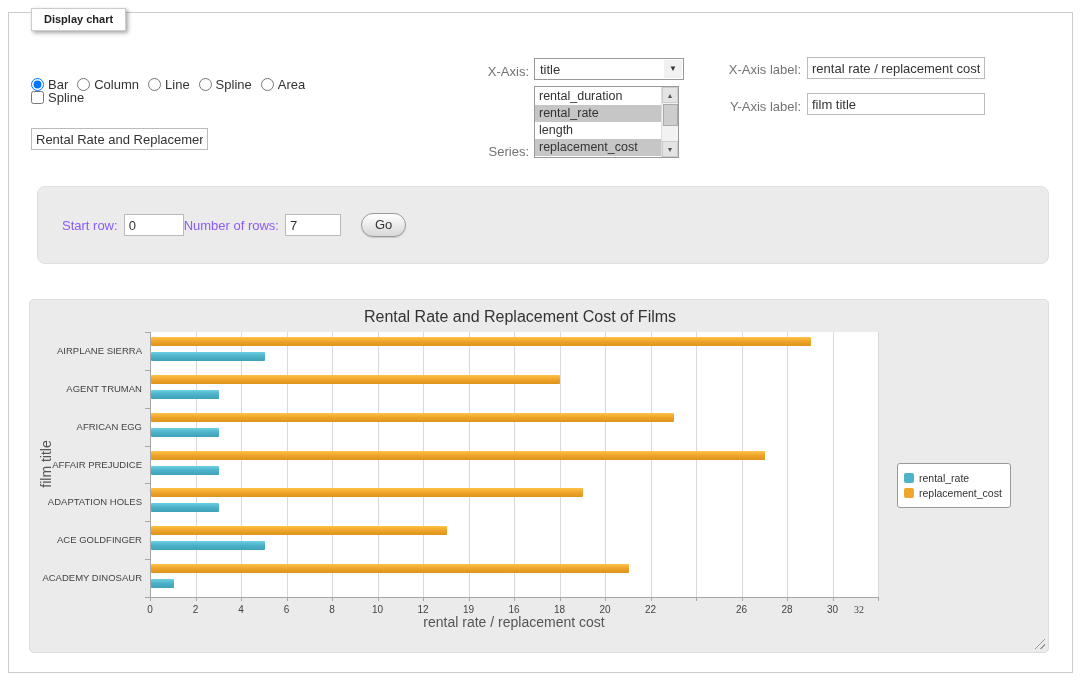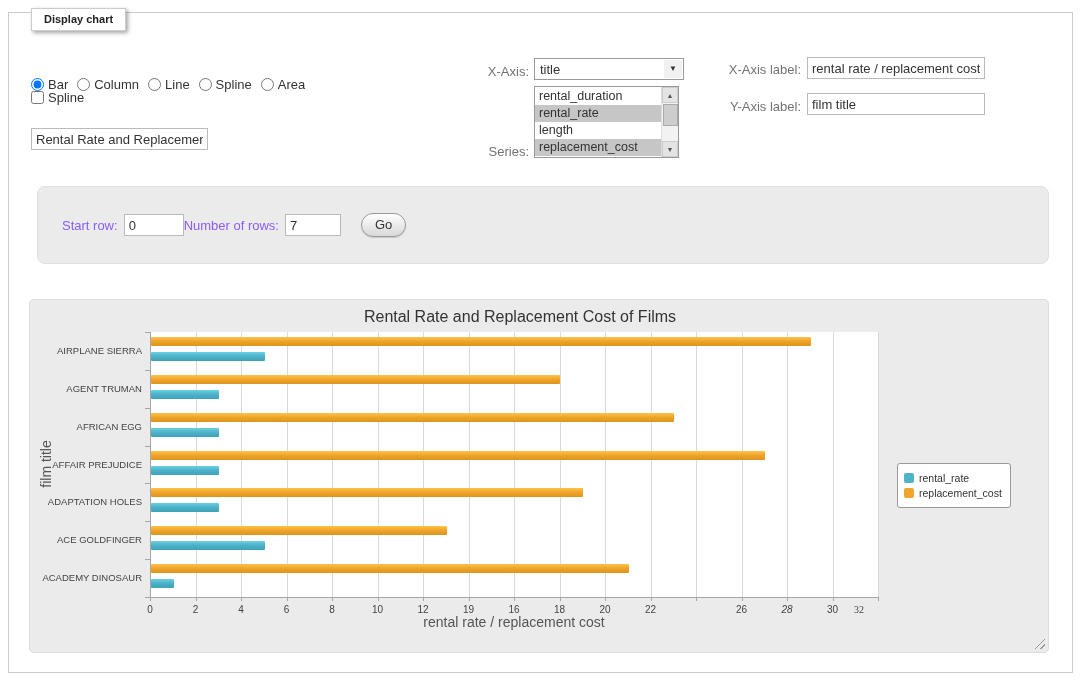--- a/index.html
+++ b/index.html
@@ -238,21 +238,21 @@
         <div class="tick" style="left: 621px; top: 297px; width: 1px; height: 4px;"></div>
         <div class="xtick-label" style="left: 605.5px; top: 304px; width: 30px;">22</div>
         <div class="gridline" style="left: 666px; top: 32px; width: 1px; height: 265px;"></div>
         <div class="tick" style="left: 666px; top: 297px; width: 1px; height: 4px;"></div>
         <div class="xtick-label" style="left: 651px; top: 304px; width: 30px; margin-top: 48px;">24</div>
         <div class="gridline" style="left: 712px; top: 32px; width: 1px; height: 265px;"></div>
         <div class="tick" style="left: 712px; top: 297px; width: 1px; height: 4px;"></div>
         <div class="xtick-label" style="left: 696.5px; top: 304px; width: 30px;">26</div>
         <div class="gridline" style="left: 757px; top: 32px; width: 1px; height: 265px;"></div>
         <div class="tick" style="left: 757px; top: 297px; width: 1px; height: 4px;"></div>
-        <div class="xtick-label" style="left: 742px; top: 304px; width: 30px; font-style: italic;">28</div>
+        <div class="xtick-label" style="left: 742px; top: 304px; width: 30px;">28</div>
         <div class="gridline" style="left: 803px; top: 32px; width: 1px; height: 265px;"></div>
         <div class="tick" style="left: 803px; top: 297px; width: 1px; height: 4px;"></div>
         <div class="xtick-label" style="left: 787.5px; top: 304px; width: 30px;">30</div>
         <div class="gridline" style="left: 848px; top: 32px; width: 1px; height: 265px;"></div>
         <div class="tick" style="left: 848px; top: 297px; width: 1px; height: 4px;"></div>
         <div class="xtick-label" style="left: 814px; top: 304px; width: 30px; font-family: Liberation Serif, serif;">32</div>
         <div class="cat-label" style="left: 0px; top: 44.9286px; width: 112px;">AIRPLANE SIERRA</div>
         <div class="tick" style="left: 115px; top: 32px; width: 5px; height: 1px;"></div>
         <div class="bar" style="left: 121px; top: 37px; width: 659.522px; height: 9px; background: linear-gradient(rgb(255, 194, 72), rgb(240, 166, 44) 45%, rgb(222, 148, 26));"></div>
         <div class="bar" style="left: 121px; top: 52px; width: 113.522px; height: 9px; background: linear-gradient(rgb(107, 207, 229), rgb(79, 179, 201) 45%, rgb(61, 161, 183));"></div>

